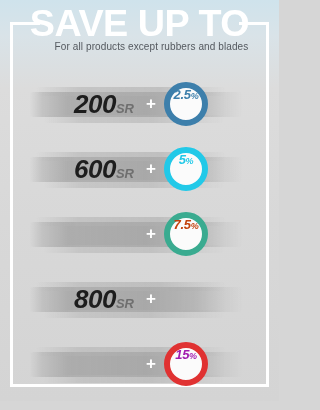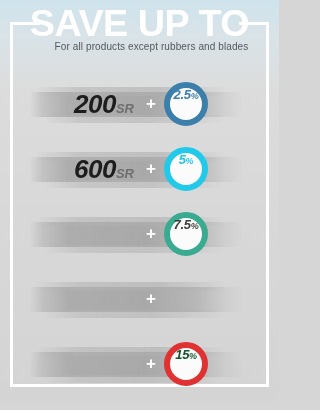--- a/index.html
+++ b/index.html
@@ -120,29 +120,30 @@
         <div class="amount"><span>600</span><span class="cur">SR</span></div>
         <div class="plus">+</div>
         <div class="circle" style="border-color: rgb(34, 201, 232);">
           <div class="pct" style="color: rgb(34, 201, 232);"><span>5</span><span class="sym">%</span></div>
         </div>
       </div>
       <div class="row">
         <div class="brush"></div>
         <div class="plus">+</div>
         <div class="circle" style="border-color: rgb(58, 171, 144);">
-          <div class="pct" style="color: #404040;"><span>7.5</span><span class="sym">%</span></div>
+          <div class="pct" style="color: #c2410c;"><span>7.5</span><span class="sym">%</span></div>
         </div>
       </div>
       <div class="row">
         <div class="brush"></div>
+        <div class="amount"><span>800</span><span class="cur">SR</span></div>
         <div class="plus">+</div>
       </div>
       <div class="row">
         <div class="brush"></div>
         <div class="plus">+</div>
         <div class="circle" style="border-color: rgb(224, 50, 50);">
-          <div class="pct" style="color: #14532d;"><span>15</span><span class="sym">%</span></div>
+          <div class="pct" style="color: #a21caf;"><span>15</span><span class="sym">%</span></div>
         </div>
       </div>
     </div>
 
 </div>
 
 </body></html>

